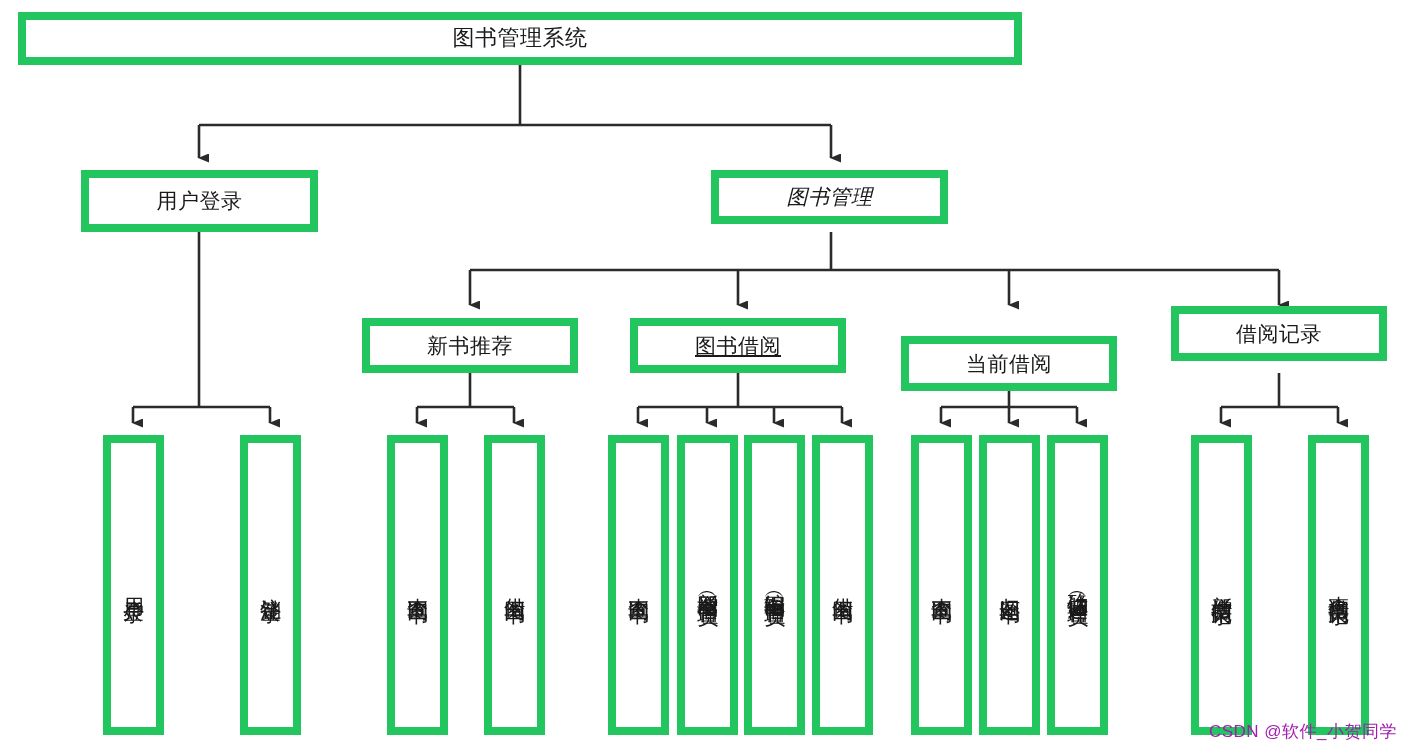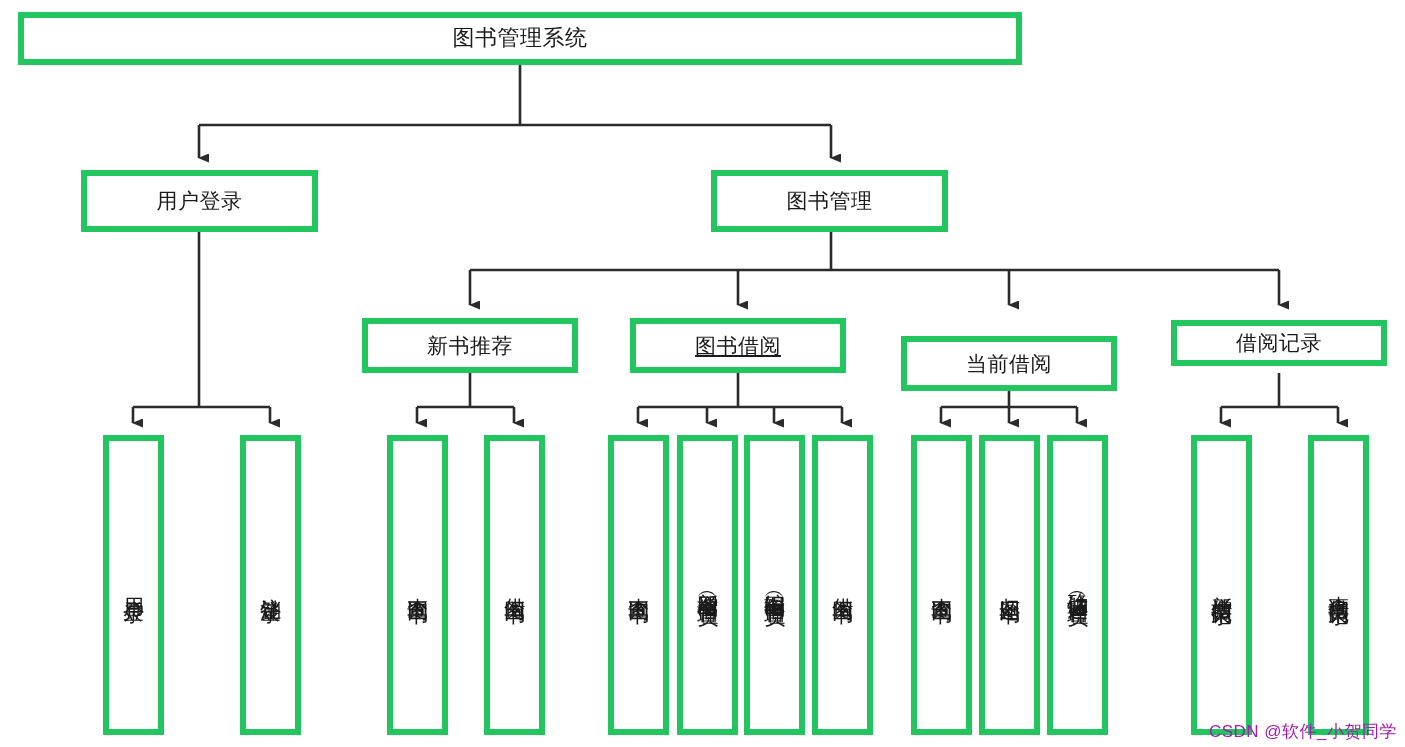--- a/index.html
+++ b/index.html
@@ -8,21 +8,21 @@
     background:#ffffff;
     font-family:"Liberation Sans","DejaVu Sans",sans-serif;
     overflow:hidden;
   }
   #canvas{position:relative;width:1405px;height:747px;}
   svg#edges{position:absolute;left:0;top:0;width:1405px;height:747px;}
 
   .node{
     position:absolute;
     box-sizing:border-box;
-    border:6px solid #22c55e;
+    border:8px solid #22c55e;
     background:#ffffff;
     color:#1a1a1a;
     display:flex;
     align-items:center;
     justify-content:center;
     text-align:center;
   }
   .node .label{
     font-size:21px;
     line-height:1.12;
@@ -111,34 +111,34 @@
     </g>
   </svg>
 
   <div class="node root" style="left:18px;top:12px;width:1004px;height:53px;">
     <span class="label">图书管理系统</span>
   </div>
 
   <div class="node l2" style="left:81px;top:170px;width:237px;height:62px;">
     <span class="label">用户登录</span>
   </div>
-  <div class="node l2" style="left:711px;top:170px;width:237px;height:62px;">
+  <div class="node l2" style="left:711px;top:170px;width:237px;height:54px;font-style:italic;">
     <span class="label">图书管理</span>
   </div>
 
   <div class="node l3" style="left:362px;top:318px;width:216px;height:55px;">
     <span class="label">新书推荐</span>
   </div>
   <div class="node l3" style="left:630px;top:318px;width:216px;height:55px;text-decoration:underline;">
     <span class="label">图书借阅</span>
   </div>
   <div class="node l3" style="left:901px;top:336px;width:216px;height:55px;">
     <span class="label">当前借阅</span>
   </div>
-  <div class="node l3" style="left:1171px;top:320px;width:216px;height:46px;">
+  <div class="node l3" style="left:1171px;top:306px;width:216px;height:55px;">
     <span class="label">借阅记录</span>
   </div>
 
   <div class="node vert" style="left:103px;top:435px;width:61px;height:300px;">
     <span class="label">用户登录</span>
   </div>
   <div class="node vert" style="left:240px;top:435px;width:61px;height:300px;">
     <span class="label">注销登录</span>
   </div>
 

